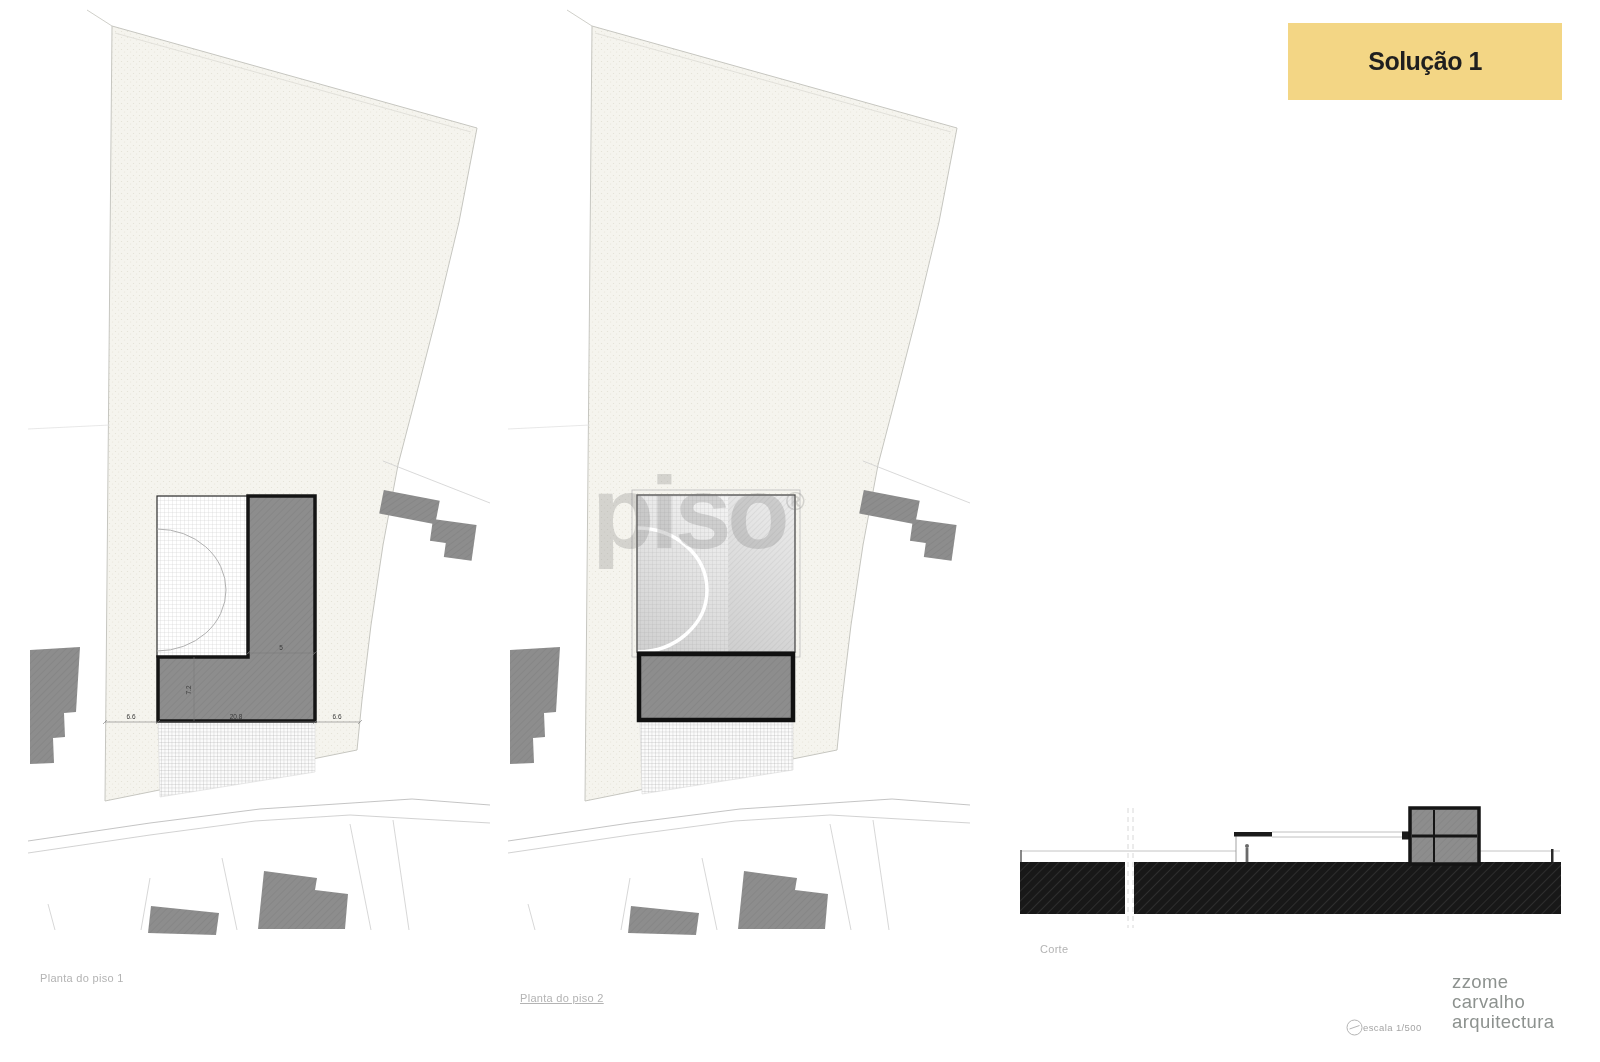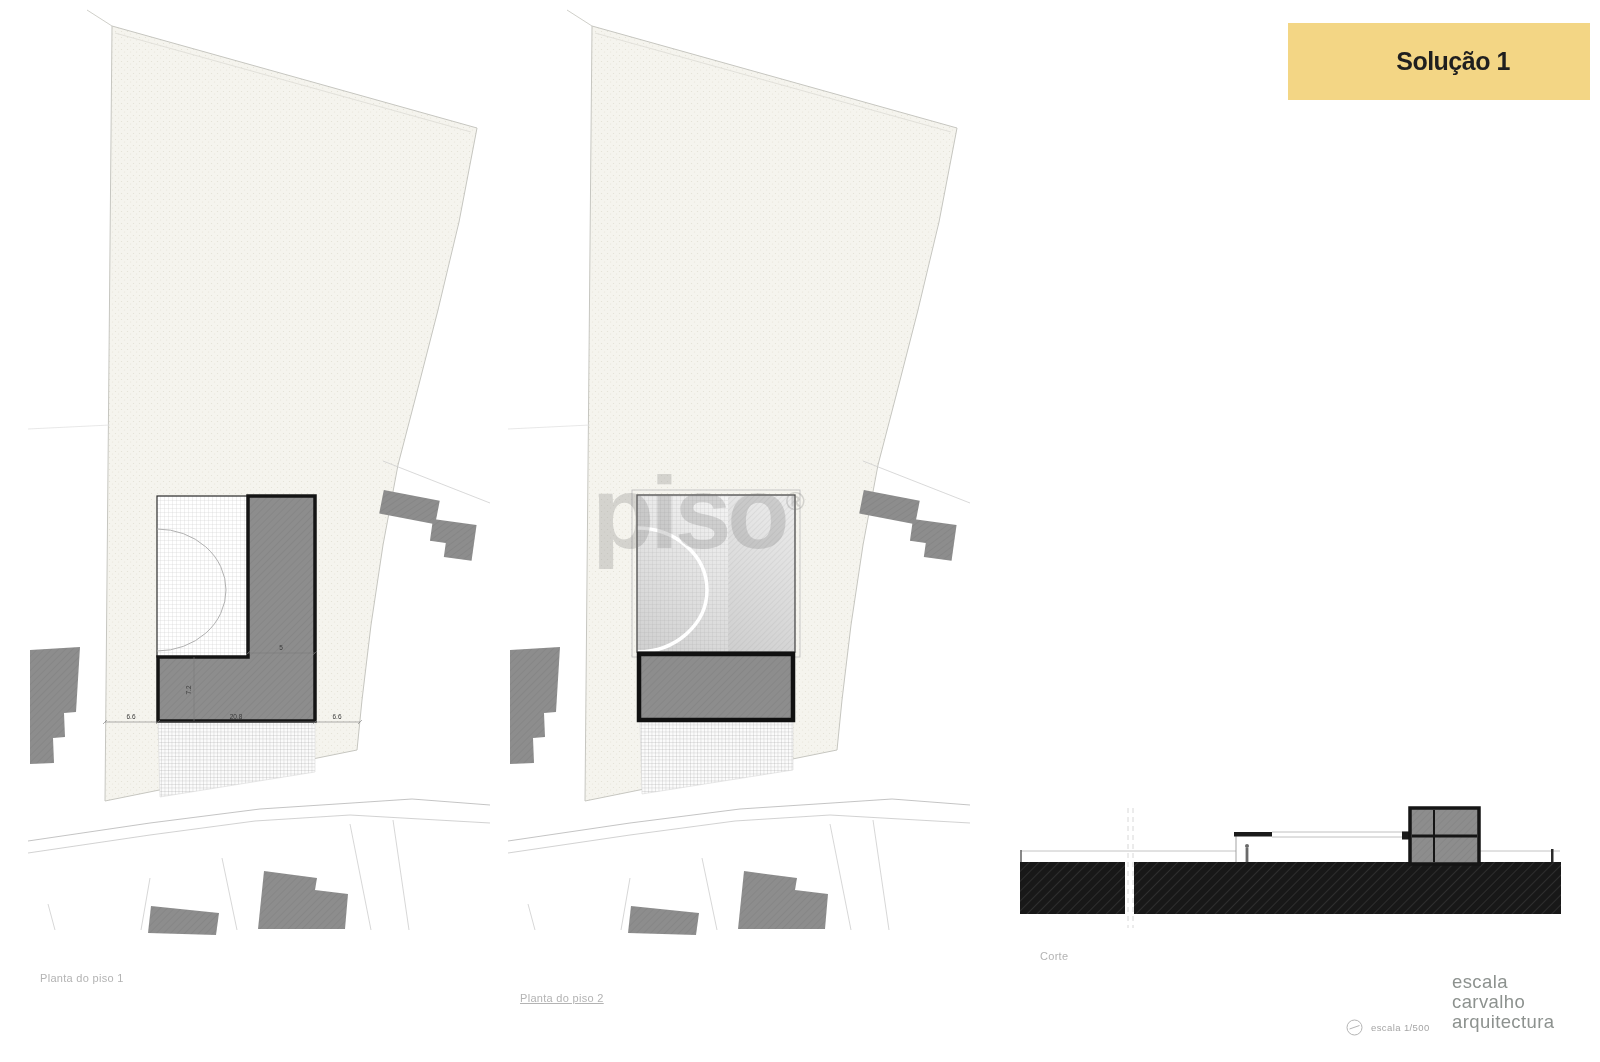--- a/index.html
+++ b/index.html
@@ -3,29 +3,29 @@
 <meta charset="utf-8">
 <style>
   html,body{margin:0;padding:0;background:#ffffff;}
   body{width:1600px;height:1062px;position:relative;overflow:hidden;
        font-family:"Liberation Sans",sans-serif;}
   .abs{position:absolute;}
   #sheet-svg{position:absolute;left:0;top:0;}
   .title-box{left:1288px;top:23px;width:274px;height:77px;background:#f3d685;
      display:flex;flex-direction:column;align-items:center;justify-content:center;
      text-align:center;color:#1f1f1f;font-weight:bold;font-size:25px;line-height:33px;
-     letter-spacing:-0.5px;padding-left:28px;}
+     letter-spacing:-0.5px;}
   .caption{font-size:11px;color:#b3b3b3;letter-spacing:0.3px;}
   .watermark{left:592px;top:462px;width:410px;font-weight:bold;font-size:102px;
      letter-spacing:-4px;color:rgba(125,125,125,0.28);line-height:1;
      pointer-events:none;white-space:nowrap;}
   .watermark sup{font-size:26px;letter-spacing:0;vertical-align:38px;}
   .logo{left:1452px;top:972px;font-size:18.5px;line-height:20px;color:#8d928f;
      letter-spacing:0.4px;}
-  .scale-row{left:1346px;top:1019px;display:flex;align-items:center;gap:8px;
+  .scale-row{left:1346px;top:1019px;display:flex;align-items:center;gap:0;
      color:#a5a5a5;font-size:9.5px;letter-spacing:0.4px;}
   .dim-text{font-size:6.5px;fill:#3a3a3a;}
 </style>
 </head>
 <body>
 
 <svg id="sheet-svg" width="1600" height="1062" viewBox="0 0 1600 1062">
   <defs>
 
     <pattern id="pat-parcel" width="6" height="6" patternUnits="userSpaceOnUse">
@@ -162,27 +162,27 @@
 </svg>
 
 <div class="abs title-box">
   <div>Solução 1</div>
 </div>
 
 <div class="abs watermark"><span>piso</span><sup>®</sup></div>
 
 <div class="abs caption" style="left:40px;top:943px;margin-top:29px;">Planta do piso 1</div>
 <div class="abs caption" style="left:520px;top:992px;text-decoration:underline;">Planta do piso 2</div>
-<div class="abs caption" style="left:1040px;top:943px;margin-top:7px;">Corte</div>
+<div class="abs caption" style="left:1040px;top:943px;">Corte</div>
 
 <div class="abs scale-row">
   <svg width="17" height="17" viewBox="0 0 17 17">
     <circle cx="8.5" cy="8.5" r="7.5" fill="none" stroke="#b5b5b5" stroke-width="1"></circle>
     <line x1="3.5" y1="10" x2="13.5" y2="6.5" stroke="#b5b5b5" stroke-width="1"></line>
   </svg>
   <span>escala 1/500</span>
 </div>
 
 <div class="abs logo">
-  <div>escala</div>
+  <div>zzome</div>
   <div>carvalho</div>
   <div>arquitectura</div>
 </div>
 
 </body></html>

